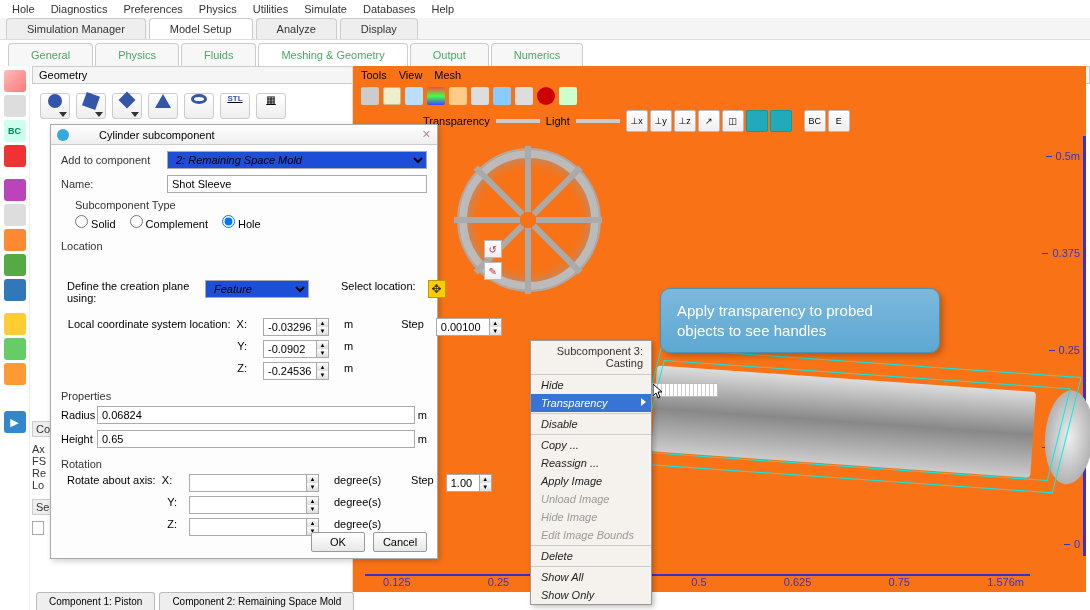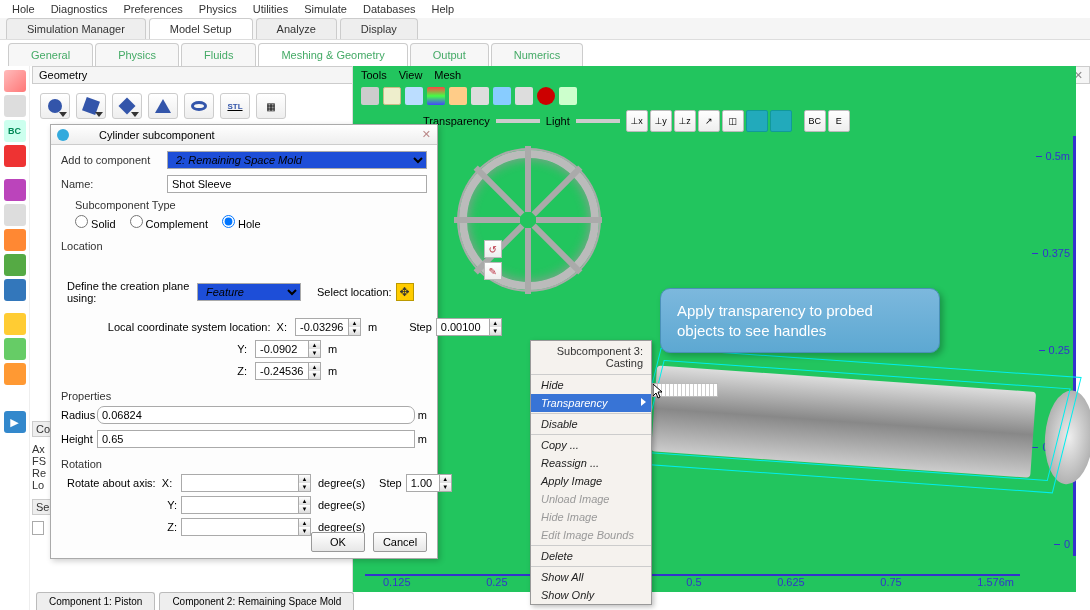--- a/index.html
+++ b/index.html
@@ -38,21 +38,21 @@
 .li.o2{background:#f93;}
 .li.pb{background:#38c;border-radius:3px; display:flex;align-items:center;justify-content:center;color:#fff;}
 
 
 .geom-hdr { position:absolute; left:32px; top:0; right:0; height:18px; background:#f5f5f5; border:1px solid #ccc; display:flex; align-items:center; padding:0 6px; z-index:0;}
 .geom-hdr .close { margin-left:auto; color:#888;}
 .geom-hdr .pin { margin-left:4px; color:#888;}
 
 
 .geom-tb { position:absolute; left:40px; top:26px; height:28px; display:flex; align-items:center; gap:6px;}
-.tb-btn { width:30px; height:26px; border:1px solid #ccc; border-radius:3px; background:linear-gradient(#fff,#eee); display:flex; align-items:center; justify-content:center; position:relative;text-decoration:underline;}
+.tb-btn { width:30px; height:26px; border:1px solid #ccc; border-radius:3px; background:linear-gradient(#fff,#eee); display:flex; align-items:flex-start; justify-content:center; position:relative;text-decoration:underline;}
 .tb-btn .dd { position:absolute; right:2px; bottom:1px; border-left:4px solid transparent; border-right:4px solid transparent; border-top:5px solid #333;}
 .shape-circle{width:14px;height:14px;border-radius:50%;background:#35a;}
 .shape-cube{width:14px;height:14px;background:#35a;transform:rotate(20deg);}
 .shape-diamond{width:12px;height:12px;background:#35a;transform:rotate(45deg);}
 .shape-tri{width:0;height:0;border-left:8px solid transparent;border-right:8px solid transparent;border-bottom:14px solid #35a;}
 .shape-torus{width:16px;height:10px;border:3px solid #35a;border-radius:50%;}
 .stl{font-size:8px;font-weight:bold;color:#35a;}
 
 
 .dlg { position:absolute; left:50px; top:58px; width:388px; height:435px; background:#fdfdfd; border:1px solid #aaa; box-shadow:2px 2px 6px rgba(0,0,0,.2); z-index:5;}
@@ -62,40 +62,40 @@
 .dlg-body{ padding:6px 10px;}
 .row{display:flex;align-items:center;margin-bottom:6px;}
 .row label.fld{width:106px;color:#333;}
 .row .long{flex:1;}
 select,input[type=text]{border:1px solid #aaa;padding:1px 4px;height:18px;background:#fff;}
 select{background:#1d4ed8;font-style:italic;}
 fieldset{border:none;margin:4px 0;}
 .grp-label{color:#333;margin-bottom:4px;display:block;}
 .sub-ind{padding-left:14px;}
 .radio-row{display:flex;gap:14px;align-items:center;}
-.loc-row{display:flex;align-items:center;gap:4px;margin-bottom:4px;padding-left:6px;}
-.loc-row .lbl{width:184px;text-align:right;padding-right:4px;margin-left:40px;}
+.loc-row{display:flex;gap:12px;margin-bottom:4px;padding-left:6px;}
+.loc-row .lbl{width:184px;text-align:right;padding-right:4px;}
 .loc-row .lbls{width:184px;text-align:right;padding-right:4px;}
 .num-wrap{display:flex;align-items:center;}
 .num-wrap input{width:54px;text-align:left;}
 .spin{width:12px;height:18px;display:flex;flex-direction:column;border:1px solid #aaa;border-left:none;}
 .spin div{flex:1;display:flex;align-items:center;justify-content:center;font-size:6px;background:linear-gradient(#fff,#ddd);}
 .unit{margin-left:3px;}
 .side-btns{display:flex;flex-direction:column;gap:4px;margin-left:auto;}
 .side-btns .b{width:18px;height:18px;border:1px solid #bbb;background:linear-gradient(#fff,#eee);display:flex;align-items:center;justify-content:center;font-size:10px;color:#b34;}
 .locpick{width:18px;height:18px;background:#fc0;border:1px solid #b90;display:flex;align-items:center;justify-content:center;color:#333;font-size:12px;}
 .dlg-foot{position:absolute;bottom:6px;right:10px;display:flex;gap:8px;}
 .btn{width:54px;height:20px;border:1px solid #999;background:linear-gradient(#fff,#e7e7e7);border-radius:2px;display:flex;align-items:center;justify-content:center;}
 
 
 .btabs{position:absolute;left:36px;bottom:0;display:flex;}
 .btab{padding:3px 12px;border:1px solid #bbb;border-bottom:none;background:#eee;font-size:10px;border-radius:3px 3px 0 0;margin-right:4px;}
 
 
-.vp{position:absolute;left:352px;top:0;right:14px;height:526px;border-left:1px solid #ddd;background:#22c55e;}
+.vp{position:absolute;left:352px;top:0;right:4px;height:526px;border-left:1px solid #ddd;background:#f97316;}
 .vp-menu{height:18px;display:flex;align-items:center;gap:12px;padding:0 8px;}
 .vp-tb{height:24px;display:flex;align-items:center;gap:4px;padding:0 8px;}
 .vp-tb .i{width:18px;height:18px;border-radius:2px;}
 .vp-tb2{height:26px;display:flex;align-items:center;gap:2px;padding:0 8px;font-size:10px;}
 .vp-tb2 .slider{width:44px;height:4px;background:#ccc;margin:0 4px;}
 .vp-tb2 .tbi{width:22px;height:22px;border:1px solid #bbb;background:linear-gradient(#fff,#eee);border-radius:2px;display:flex;align-items:center;justify-content:center;font-size:9px;}
 .vp-tb2 .tbi.teal{background:#2ab;border-color:#199;}
 
 
 .axis-y{position:absolute;right:6px;top:84px;display:flex;flex-direction:column;justify-content:space-between;height:400px;align-items:flex-end;color:#33c;font-size:10px;}
@@ -312,21 +312,21 @@
               </div>
             </div>
           <span class="unit">m</span>
         </div>
       </fieldset>
 
       <fieldset style="margin-top:6px">
         <span class="grp-label">Properties</span>
         <div class="row">
             <label style="width:36px">Radius</label>
-            <input type="text" style="flex: 1 1 0%; border-radius: 7px;" value="0.06824">
+            <input type="text" style="flex: 1 1 0%;" value="0.06824">
             <span class="unit">m</span>
           </div>
         <div class="row">
             <label style="width:36px">Height</label>
             <input type="text" style="flex: 1 1 0%;" value="0.65">
             <span class="unit">m</span>
           </div>
       </fieldset>
 
       <fieldset style="margin-top:2px">

